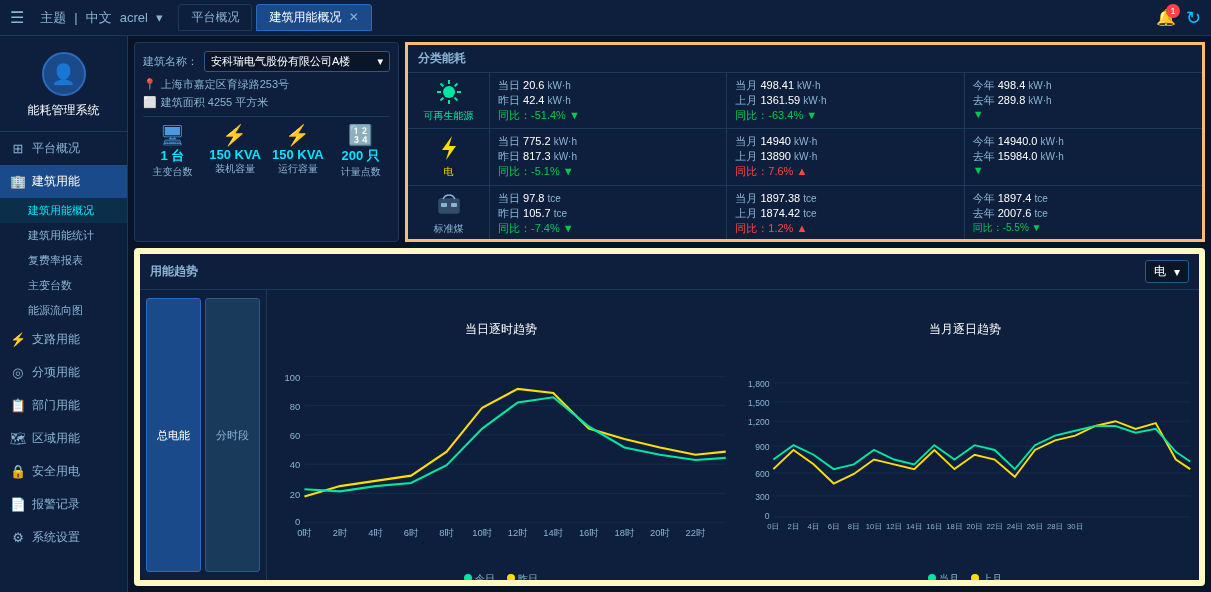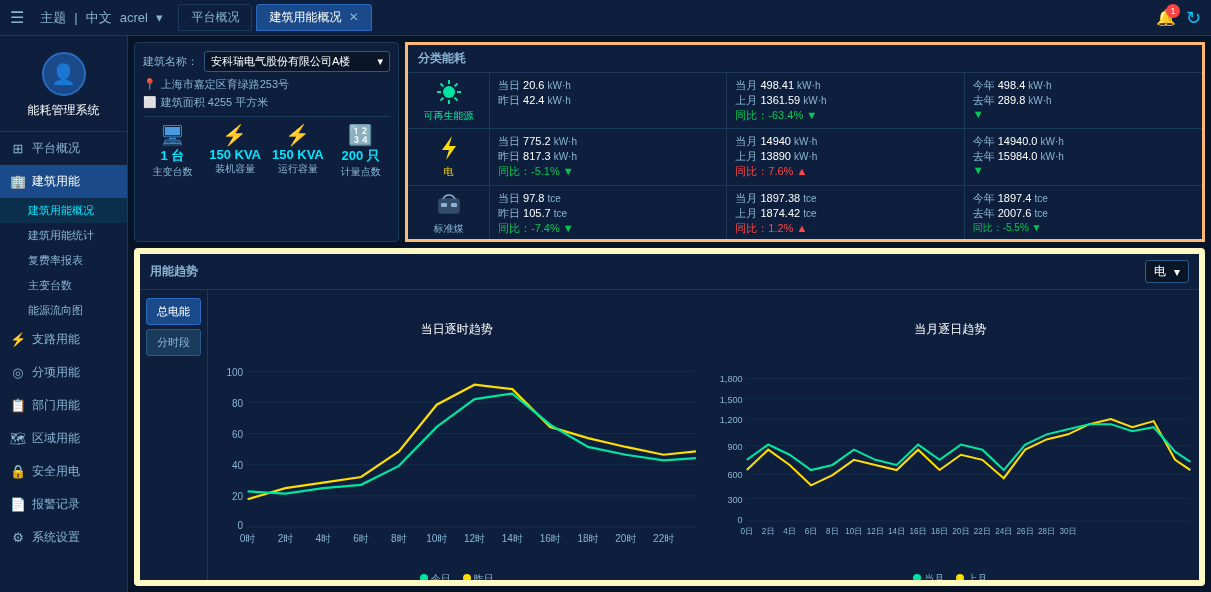--- a/index.html
+++ b/index.html
@@ -35,21 +35,21 @@
     .sub-item.active { color: #00e5ff; background: rgba(0,229,255,0.08); }
 
     
     .main { flex: 1; display: flex; flex-direction: column; overflow: hidden; padding: 6px; gap: 6px; background: #071428; }
 
     
     .trend-section { flex: 1; background: #0d1f3c; border: 6px solid #fef9c3; border-radius: 4px; display: flex; flex-direction: column; min-height: 0; }
     .trend-header { display: flex; align-items: center; justify-content: space-between; padding: 6px 10px; border-bottom: 1px solid #1a3a5c; }
     .trend-title { color: #8ab4d4; font-size: 12px; font-weight: bold; }
     .trend-body { flex: 1; display: flex; gap: 0; overflow: hidden; }
-    .trend-controls { display: flex; flex-direction: column; gap: 4px; padding: 8px 6px; border-right: 1px solid #1a3a5c; }
+    .trend-controls { display: flex; gap: 4px; padding: 8px 6px; border-right: 1px solid #1a3a5c; }
     .btn-trend { padding: 5px 10px; border-radius: 3px; font-size: 11px; cursor: pointer; border: 1px solid #2a5a8a; background: #1a3a5c; color: #8ab4d4; text-align: center; }
     .btn-trend.active { background: #1a4a8a; color: #fff; border-color: #2a6abf; }
     .chart-area { flex: 1; display: flex; padding: 4px; gap: 4px; }
     .chart-container { flex: 1; position: relative; margin-top: 27px; }
     .chart-title { text-align: center; color: #fff; font-size: 12px; margin-bottom: 2px; }
     .chart-legend { display: flex; gap: 12px; justify-content: center; margin-top: 2px; font-size: 10px; color: #8ab4d4; }
     .legend-dot { width: 8px; height: 8px; border-radius: 50%; display: inline-block; margin-right: 3px; }
   </style>
 </head>
 <body>
@@ -222,20 +222,21 @@
               <span style="font-size:10px; color:#8ab4d4;">标准煤</span>
             </div>
           </div>
 
           <div style="flex:1; display:flex; flex-direction:column;">
 
             <div style="flex:1; display:grid; grid-template-columns:1fr 1fr 1fr; border-bottom:1px solid #1a3a5c;">
               <div style="padding:5px 8px; border-right:1px solid #1a3a5c;">
                 <div style="color:#8ab4d4; font-size:11px;">当日 <span style="color:#fff;">20.6</span> <span style="color:#8ab4d4; font-size:10px;">kW·h</span></div>
                 <div style="color:#8ab4d4; font-size:11px;">昨日 <span style="color:#fff;">42.4</span> <span style="color:#8ab4d4; font-size:10px;">kW·h</span></div>
+                <div style="color:#00c853; font-size:11px;">同比：-51.4% ▼</div>
               </div>
               <div style="padding:5px 8px; border-right:1px solid #1a3a5c;">
                 <div style="color:#8ab4d4; font-size:11px;">当月 <span style="color:#fff;">498.41</span> <span style="color:#8ab4d4; font-size:10px;">kW·h</span></div>
                 <div style="color:#8ab4d4; font-size:11px;">上月 <span style="color:#fff;">1361.59</span> <span style="color:#8ab4d4; font-size:10px;">kW·h</span></div>
                 <div style="color:#00c853; font-size:11px;">同比：-63.4% ▼</div>
               </div>
               <div style="padding:5px 8px;">
                 <div style="color:#8ab4d4; font-size:11px;">今年 <span style="color:#fff;">498.4</span> <span style="color:#8ab4d4; font-size:10px;">kW·h</span></div>
                 <div style="color:#8ab4d4; font-size:11px;">去年 <span style="color:#fff;">289.8</span> <span style="color:#8ab4d4; font-size:10px;">kW·h</span></div>
                 <div style="color:#00c853; font-size:11px;">▼</div>

